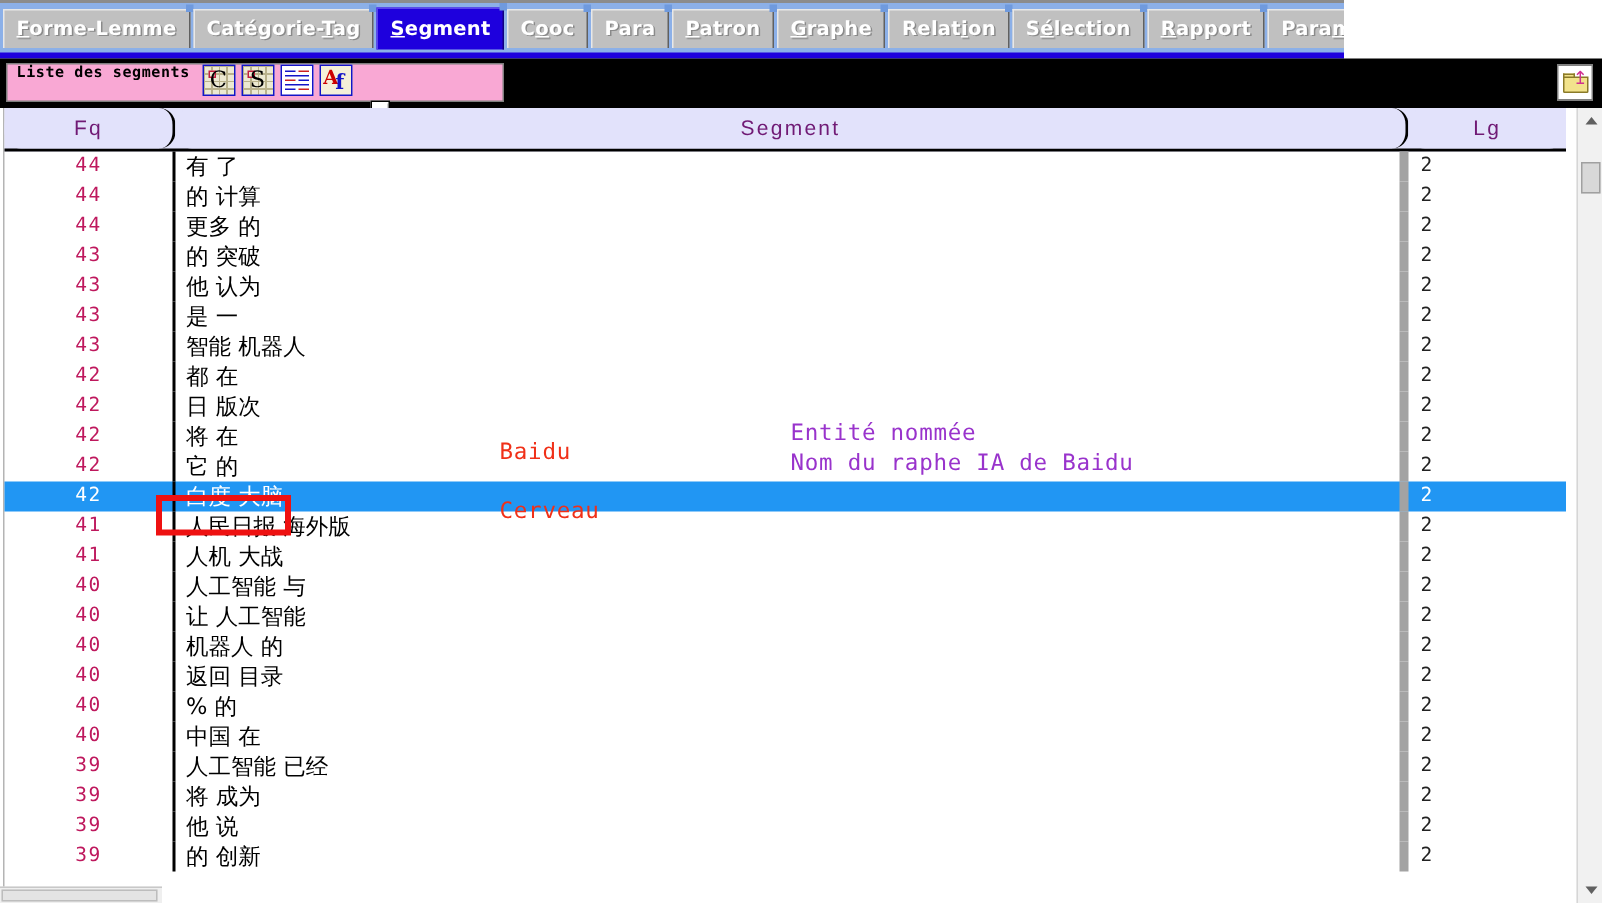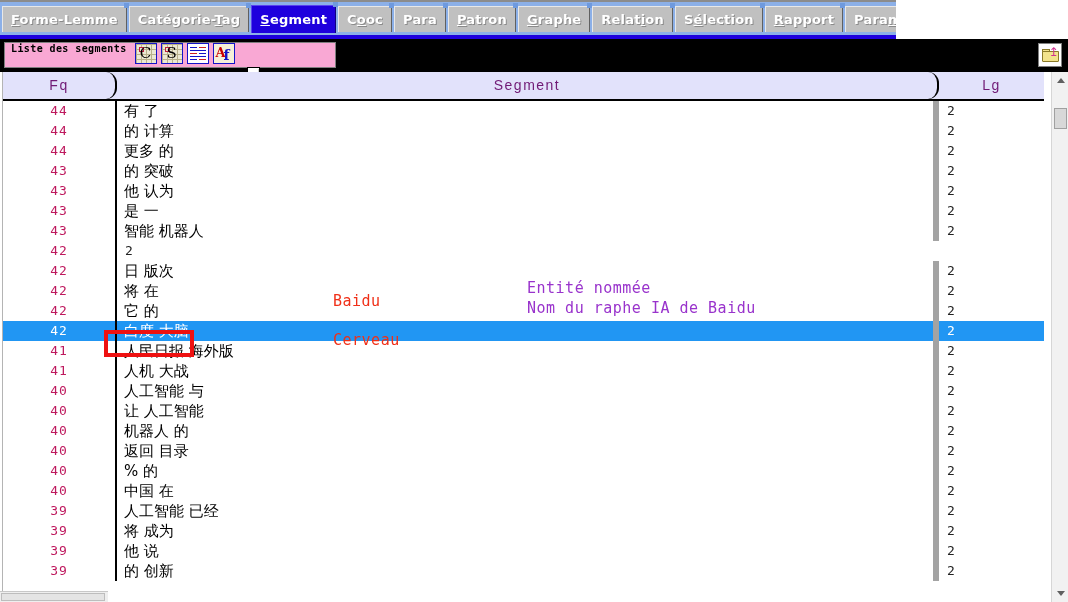--- a/index.html
+++ b/index.html
@@ -490,20 +490,21 @@
             <div class="cell c-seg">是 一</div>
             <div class="cell c-lg">2</div>
           </div>
           <div class="row body-row">
             <div class="cell c-fq">43</div>
             <div class="cell c-seg">智能 机器人</div>
             <div class="cell c-lg">2</div>
           </div>
           <div class="row body-row">
             <div class="cell c-fq">42</div>
+            <div class="cell c-seg">都 在</div>
             <div class="cell c-lg">2</div>
           </div>
           <div class="row body-row">
             <div class="cell c-fq">42</div>
             <div class="cell c-seg">日 版次</div>
             <div class="cell c-lg">2</div>
           </div>
           <div class="row body-row">
             <div class="cell c-fq">42</div>
             <div class="cell c-seg">将 在</div>

